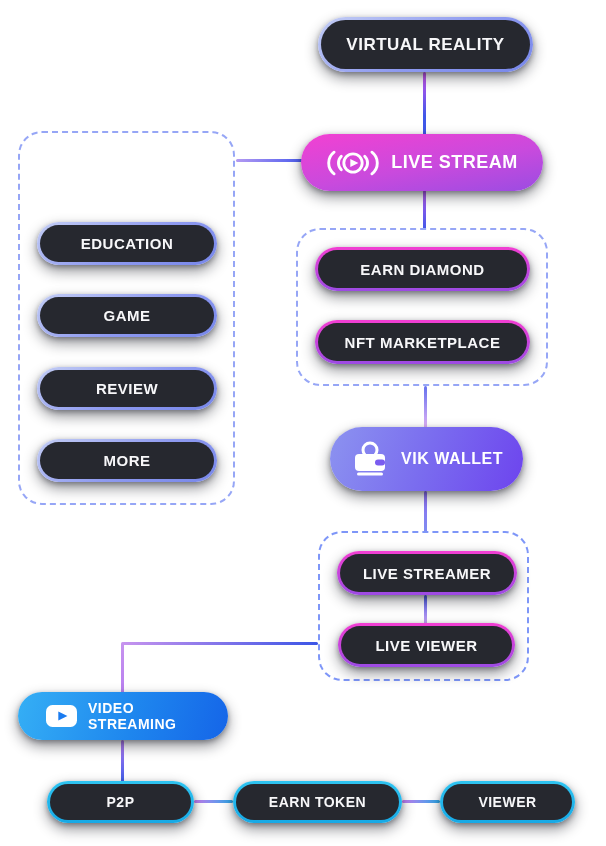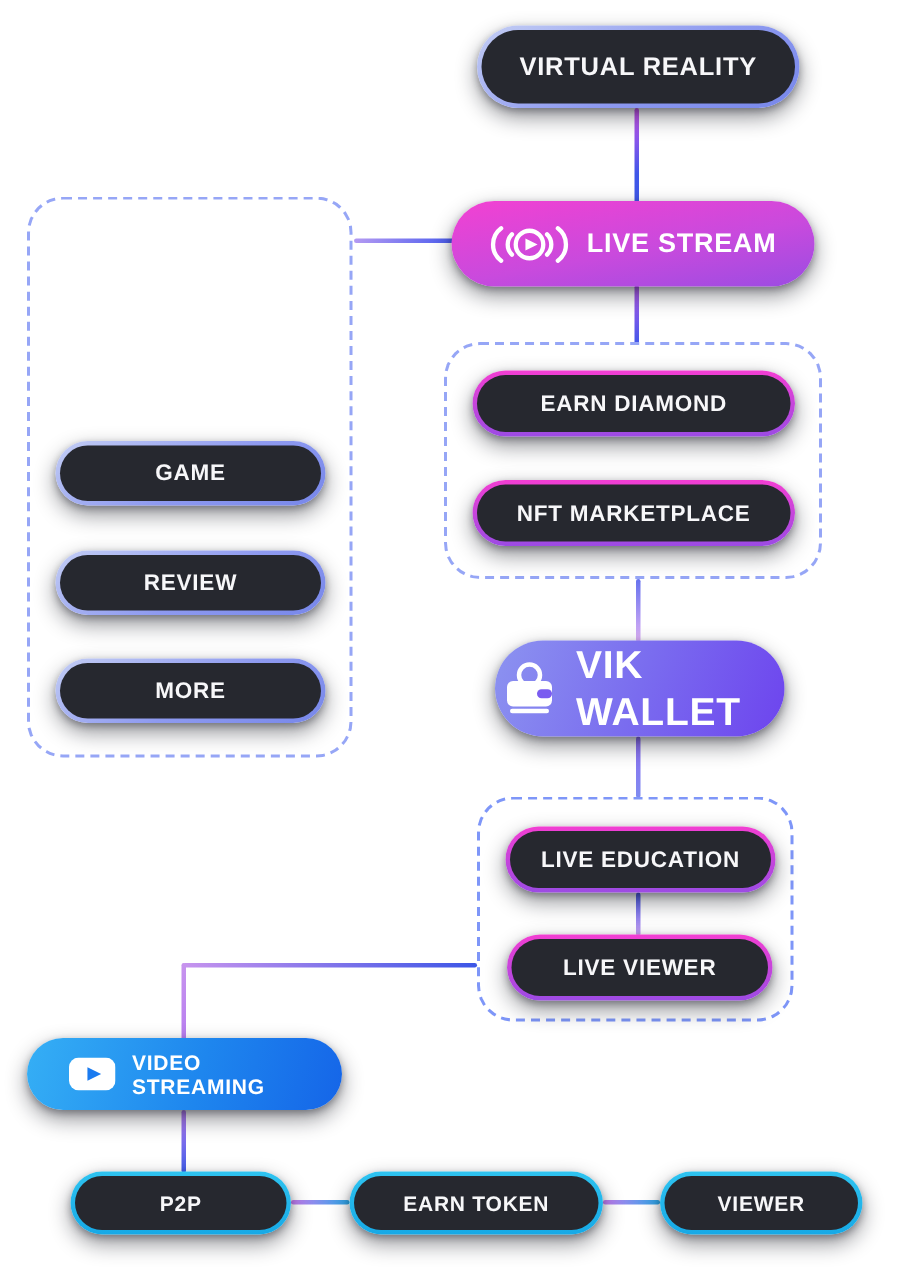--- a/index.html
+++ b/index.html
@@ -18,21 +18,21 @@
   .pill .inner{width:100%;height:100%;border-radius:999px;background:#26282f;
         display:flex;align-items:center;justify-content:center;gap:10px;
         color:#f7f7f9;font-weight:700;letter-spacing:.5px;box-sizing:border-box;}
   .pill.flat{display:flex;align-items:center;justify-content:center;gap:11px;
         color:#ffffff;font-weight:700;letter-spacing:.5px;}
   .b-blue  {background:linear-gradient(150deg,#c3cdf4 0%,#8e9af0 55%,#7787ea 100%);}
   .b-pink  {background:linear-gradient(180deg,#f23ed2 0%,#c245dc 55%,#9c4be4 100%);}
   .b-cyan  {background:linear-gradient(180deg,#2ec3f0 0%,#17a9e6 100%);}
   .g-pink  {background:linear-gradient(170deg,#f241d2 0%,#c94add 55%,#9b4ce2 100%);}
   .g-purple{background:linear-gradient(110deg,#8c93f0 0%,#7a6cef 50%,#6d44ee 100%);}
-  .g-blue  {background:linear-gradient(105deg,#35aff5 0%,#1e86ee 55%,#1565e8 100%);} .fs14{font-size:14px;} .fs15{font-size:15px;} .fs17{font-size:17px;} .fs18{font-size:18px;} .fs20{font-size:26px;}
+  .g-blue  {background:linear-gradient(105deg,#35aff5 0%,#1e86ee 55%,#1565e8 100%);} .fs14{font-size:14px;} .fs15{font-size:15px;} .fs17{font-size:17px;} .fs18{font-size:18px;} .fs20{font-size:16px;}
   .icon{display:flex;align-items:center;justify-content:center;}
 </style>
 </head>
 <body>
 
 <div class="canvas">
 
   <div class="line" style="left:423px;top:72px;width:3px;height:63px;background:linear-gradient(180deg,#cf55ee 0%,#3f57e8 70%);"></div>
   <div class="line" style="left:236px;top:159px;width:67px;height:3px;background:linear-gradient(90deg,#b49af2,#4a5cee);"></div>
   <div class="line" style="left:423px;top:190px;width:3px;height:40px;background:linear-gradient(180deg,#b85cee,#3f57e8);"></div>
@@ -62,20 +62,23 @@
           <path d="M51 4 A15 15 0 0 1 51 28"></path>
           <path d="M43 8.5 A10.5 10.5 0 0 1 43 23.5"></path>
         </g>
         <circle cx="30" cy="16" r="10.2" fill="none" stroke="#ffffff" stroke-width="3.2"></circle>
         <path d="M27 11.6 L36 16 L27 20.4 Z" fill="#ffffff"></path>
       </svg>
     </span>
     <span>LIVE STREAM</span>
   </div>
 
+  <div class="pill b-blue" style="left:37px;top:222px;width:180px;height:43px;">
+    <div class="inner fs15">EDUCATION</div>
+  </div>
   <div class="pill b-blue" style="left:37px;top:294px;width:180px;height:43px;">
     <div class="inner fs15">GAME</div>
   </div>
   <div class="pill b-blue" style="left:37px;top:367px;width:180px;height:43px;">
     <div class="inner fs15">REVIEW</div>
   </div>
   <div class="pill b-blue" style="left:37px;top:439px;width:180px;height:43px;">
     <div class="inner fs15">MORE</div>
   </div>
 
@@ -92,21 +95,21 @@
         <circle cx="20" cy="10" r="7" fill="none" stroke="#ffffff" stroke-width="3"></circle>
         <rect x="5" y="14" width="30" height="17" rx="4" fill="#ffffff"></rect>
         <rect x="25" y="19.5" width="10" height="6" rx="3" fill="#7a5cf0"></rect>
         <rect x="7" y="32.5" width="26" height="3" rx="1.5" fill="#ffffff"></rect>
       </svg>
     </span>
     <span>VIK WALLET</span>
   </div>
 
   <div class="pill b-pink" style="left:337px;top:551px;width:180px;height:44px;">
-    <div class="inner fs15">LIVE EDUCATION</div>
+    <div class="inner fs15">LIVE STREAMER</div>
   </div>
   <div class="pill b-pink" style="left:338px;top:623px;width:177px;height:44px;">
     <div class="inner fs15">LIVE VIEWER</div>
   </div>
 
   <div class="pill flat g-blue fs14" style="left:18px;top:692px;width:210px;height:48px;padding-left:28px;">
     <span class="icon">
       <svg width="31" height="22" viewBox="0 0 34 24">
         <rect x="0" y="0" width="34" height="24" rx="7" fill="#ffffff"></rect>
         <path d="M13.5 7 L23.5 12 L13.5 17 Z" fill="#1a7bf0"></path>

